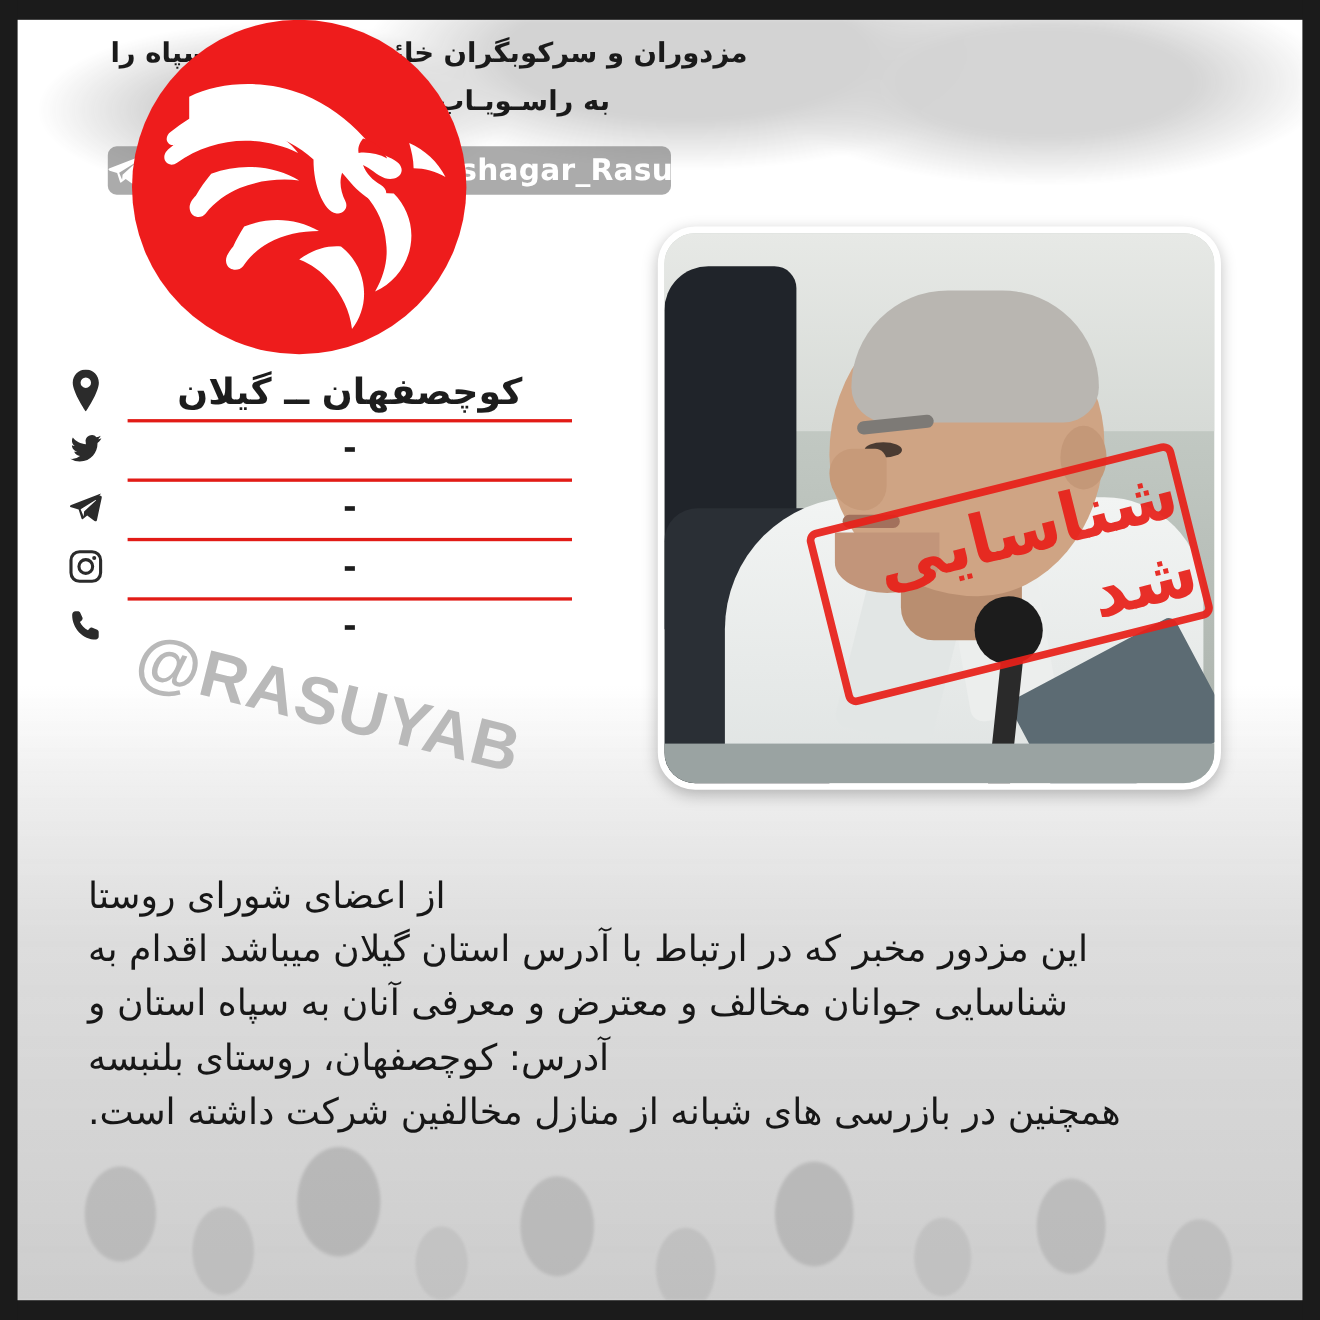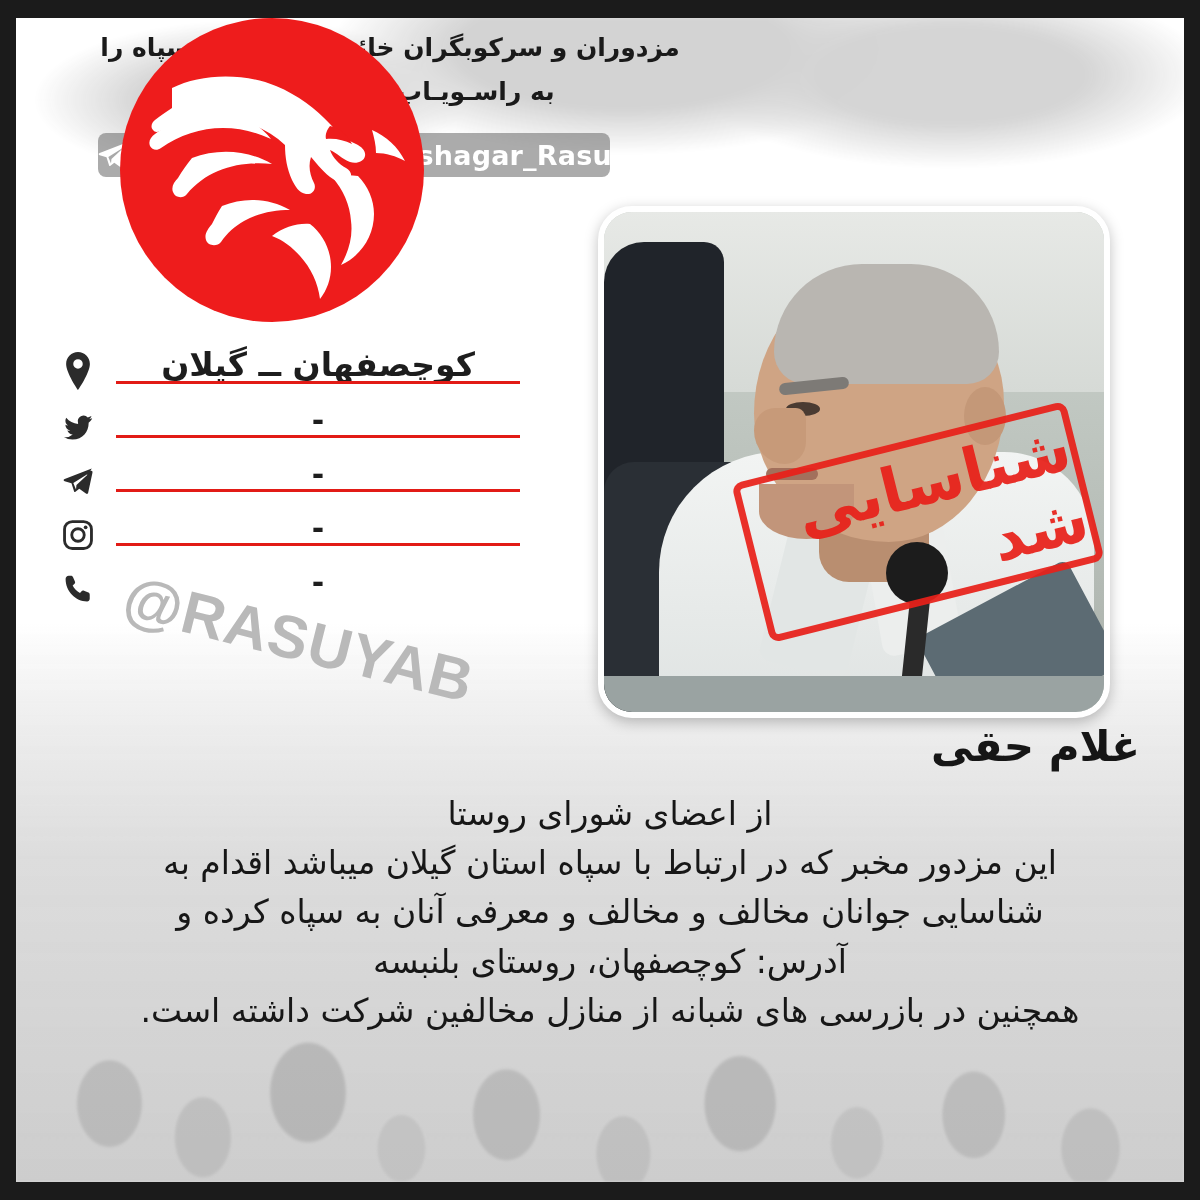--- a/index.html
+++ b/index.html
@@ -131,21 +131,21 @@
     position: absolute;
     left: 40px;
     top: 336px;
     width: 480px;
     z-index: 14;
   }
   .contact-row {
     position: relative;
     height: 54px;
     display: flex;
-    align-items: flex-end;
+    align-items: flex-start;
     flex-direction: row-reverse;
   }
   .contact-row .line {
     position: absolute;
     left: 76px;
     right: 0;
     bottom: 6px;
     height: 3px;
     background: #e21b16;
   }
@@ -319,21 +319,21 @@
     font-weight: bold;
     color: #161616;
     z-index: 18;
     direction: rtl;
   }
   .body-block {
     position: absolute;
     right: 60px;
     top: 790px;
     width: 1060px;
-    text-align: center;
+    text-align: left;
     direction: rtl;
     color: #171717;
     font-size: 33px;
     line-height: 1.43;
     z-index: 18;
   }
   .body-block p { margin: 0 0 2px 0; }
 </style>
 </head>
 <body>
@@ -468,26 +468,25 @@
       <div class="ph-chin"></div>
       <div class="ph-strap"></div>
       <div class="ph-mic-stem"></div>
       <div class="ph-mic-head"></div>
       <div class="ph-table"></div>
     </div>
   </div>
 
   <div class="stamp">شناسایی شد</div>
 
-  <div class="person-name">غلام حقی</div>
 
   <div class="body-block">
     <p>از اعضای شورای روستا</p>
-    <p>این مزدور مخبر که در ارتباط با سپاه استان گیلان میباشد اقدام به</p>
-    <p>شناسایی جوانان مخالف و مخالف و معرفی آنان به سپاه کرده و</p>
+    <p>این مزدور مخبر که در ارتباط با آدرس استان گیلان میباشد اقدام به</p>
+    <p>شناسایی جوانان مخالف و معترض و معرفی آنان به سپاه استان و</p>
     <p>آدرس: کوچصفهان، روستای بلنبسه</p>
     <p>همچنین در بازرسی های شبانه از منازل مخالفین  شرکت داشته است.</p>
   </div>
 
   <div class="frame-top"></div>
   <div class="frame-bottom"></div>
   <div class="frame-left"></div>
   <div class="frame-right"></div>
 </div>
 

